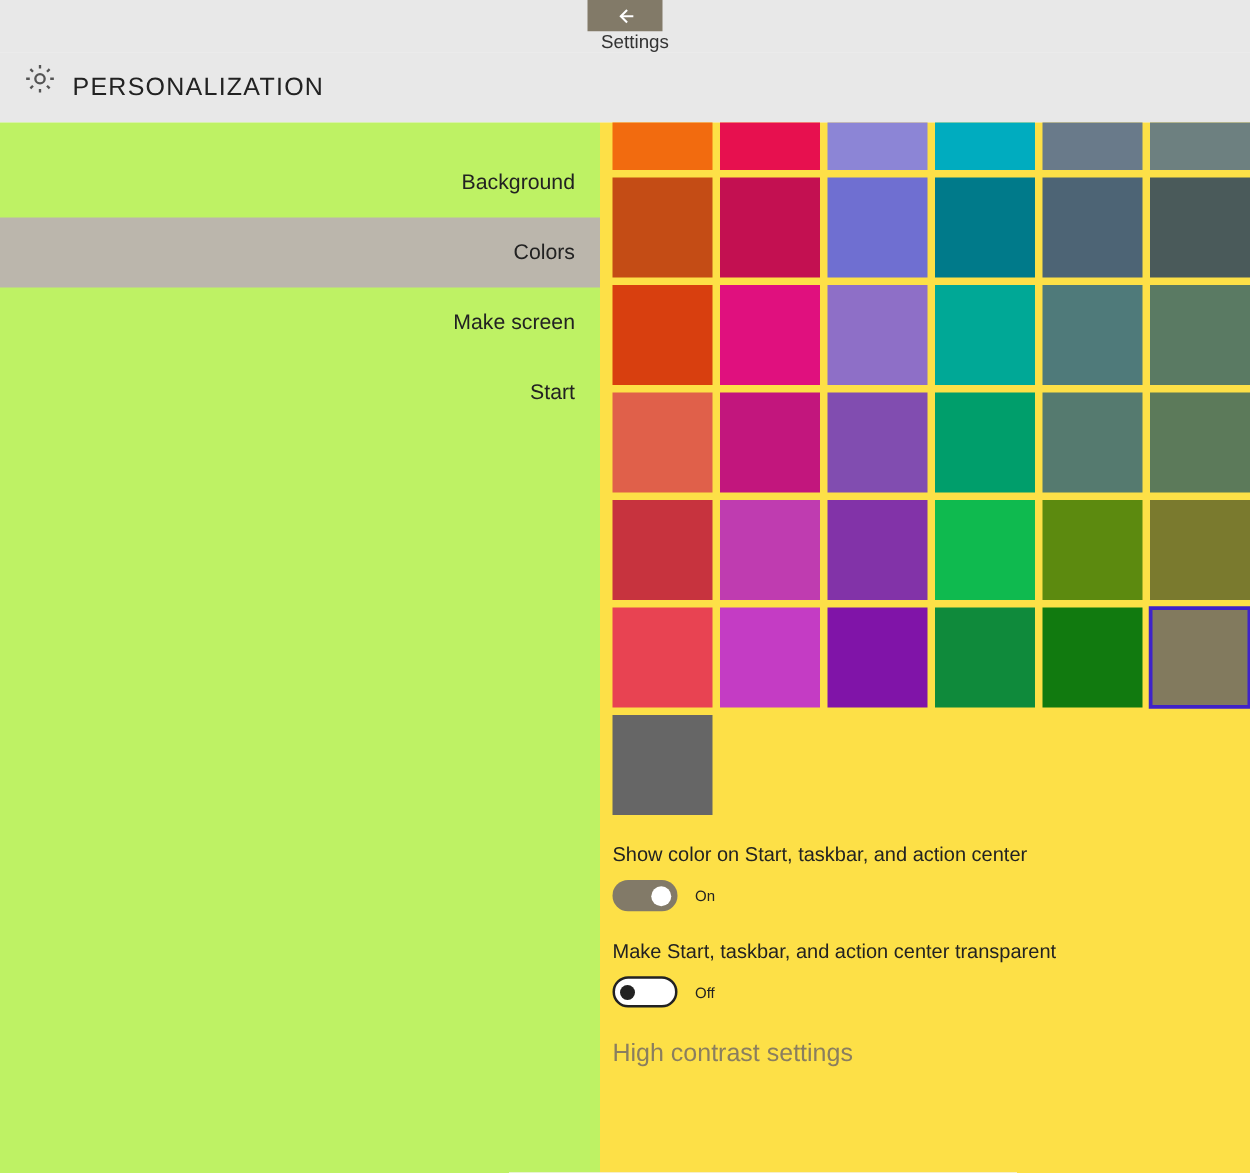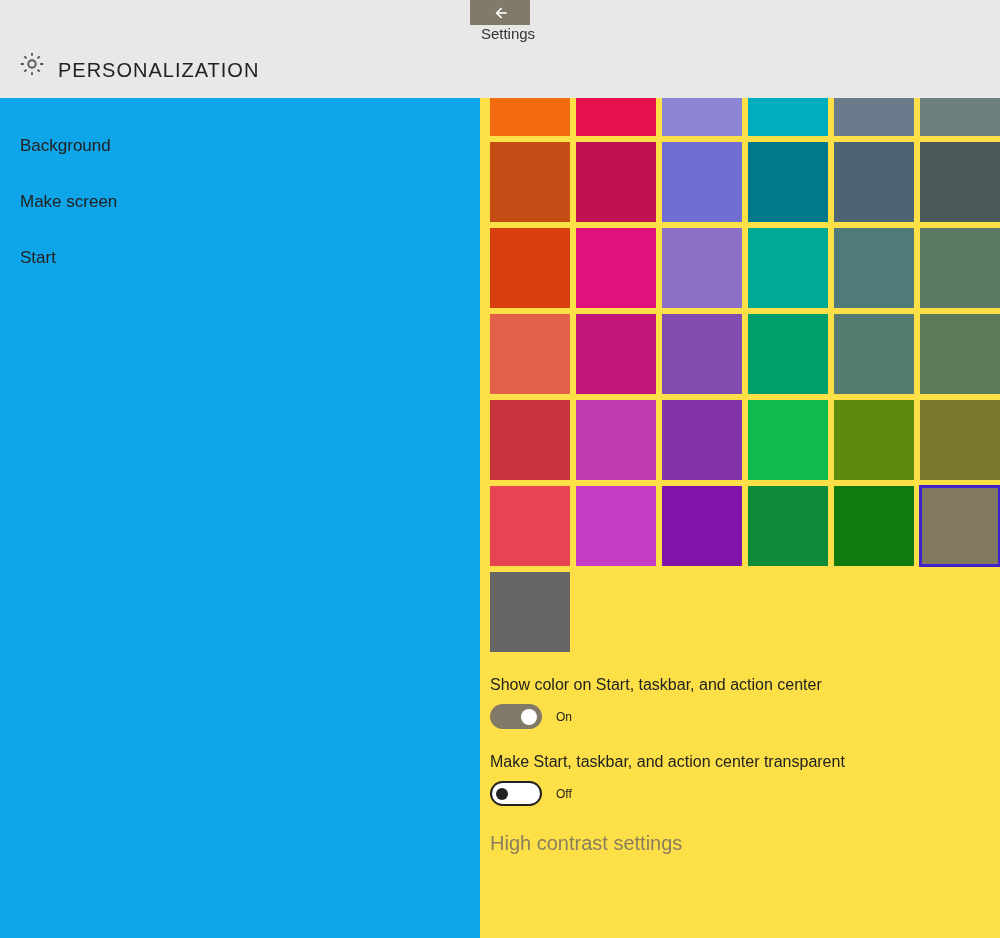--- a/index.html
+++ b/index.html
@@ -51,22 +51,23 @@
     }
 
     
     .main {
       display: flex;
       height: calc(938px - 42px - 56px);
       background: #f5f5f5;
     }
     .sidebar {
       width: 492px;
-      background: #0ea5e9;
+      background: #bef264;
       padding-top: 20px;
+      text-align: right;
     }
     .sidebar .item {
       padding: 18px 20px;
       font-size: 17px;
       color: #222;
       cursor: default;
     }
     .sidebar .item.selected {
       background: #bbb6ac;
     }
@@ -177,20 +178,21 @@
       <path d="M12 2.5v2.5M12 19v2.5M21.5 12h-2.5M5 12H2.5M18.6 5.4l-1.8 1.8M7.2 16.8l-1.8 1.8M18.6 18.6l-1.8-1.8M7.2 7.2 5.4 5.4"></path>
     </svg>
   </span>
   <span class="page-title">PERSONALIZATION</span>
 </div>
 
 <div class="main">
 
   <nav class="sidebar">
     <div class="item">Background</div>
+    <div class="item selected">Colors</div>
     <div class="item">Make screen</div>
     <div class="item">Start</div>
   </nav>
 
   <div class="content">
 
     <div class="row0-grid">
       <div class="swatch" style="background:#f26b0f"></div>
       <div class="swatch" style="background:#e7104f"></div>
       <div class="swatch" style="background:#8c85d6"></div>

